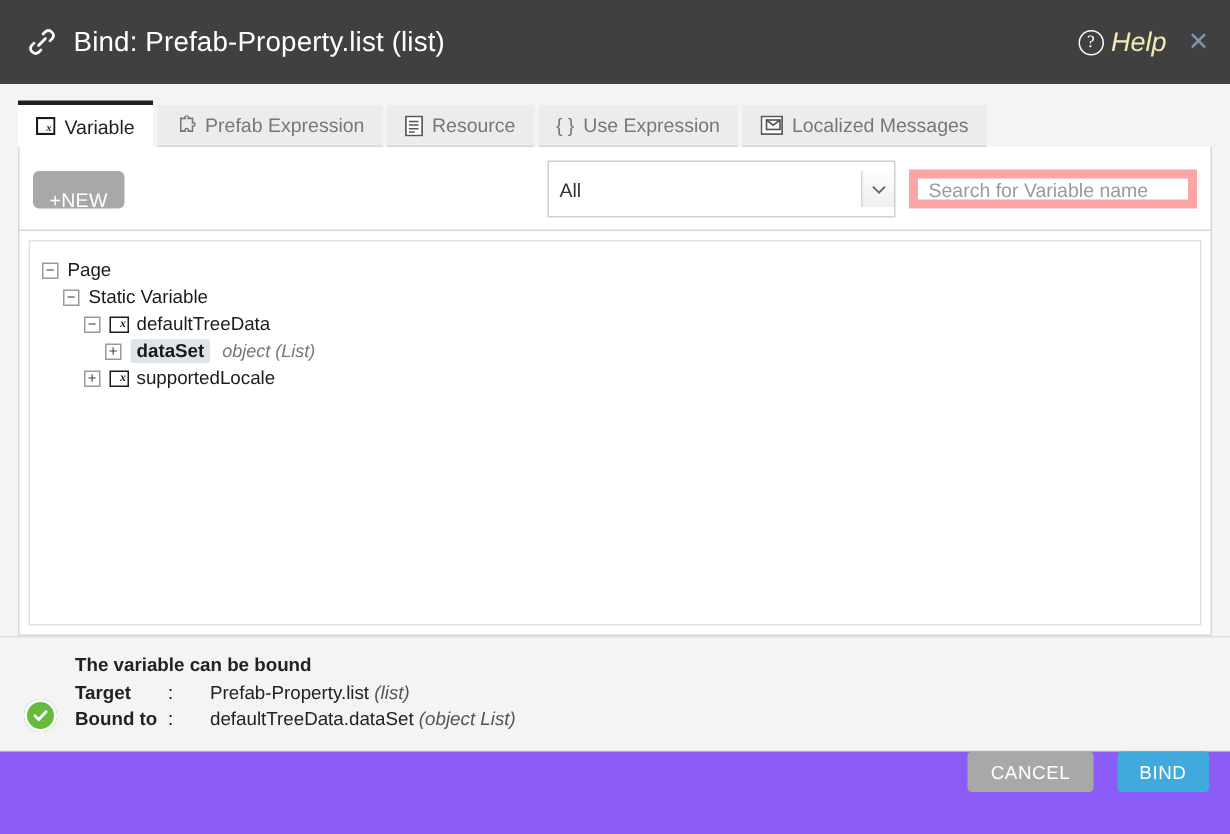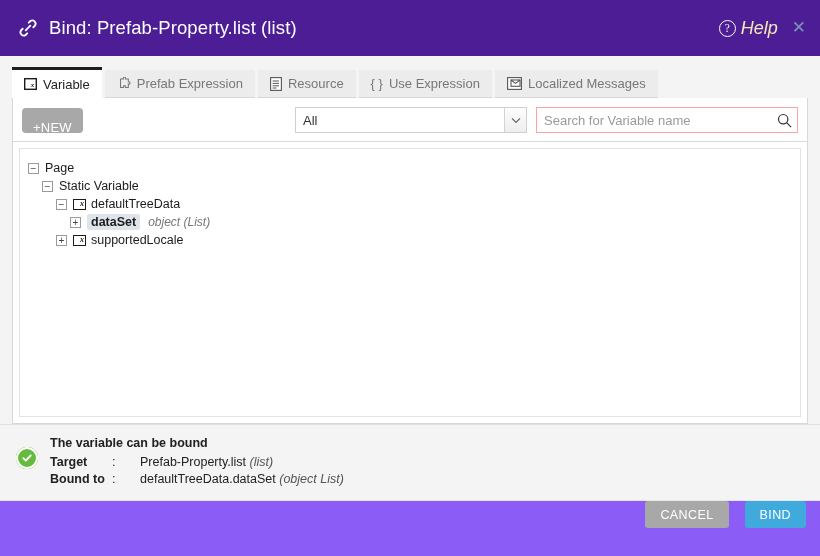--- a/index.html
+++ b/index.html
@@ -14,21 +14,21 @@
     position: relative;
     width: 820px; height: 556px;
     background: #f4f4f4;
     display: flex;
     flex-direction: column;
   }
 
   
   .header {
     height: 56px;
-    background: #4c1d95;
+    background: #404040;
     display: flex;
     align-items: center;
     padding: 0 14px 0 16px;
     flex: 0 0 auto;
     position: relative;
   }
   .header .link-icon {
     width: 24px; height: 24px;
     margin-right: 9px;
     display: flex; align-items: center; justify-content: center;
@@ -133,40 +133,40 @@
     letter-spacing: 0.2px;
     font-family: "Liberation Sans", sans-serif;
   }
   .toolbar-right {
     margin-left: auto;
     display: flex;
     align-items: center;
     gap: 9px;
   }
   .select-box {
-    width: 232px; height: 26px;
+    width: 232px; height: 38px;
     border: 1px solid #cfcfcf;
     background: #ffffff;
     display: flex; align-items: center;
     font-size: 13px;
     color: #333333;
     position: relative;
     cursor: pointer;
   }
   .select-box .sel-value { padding-left: 7px; }
   .select-arrow {
     margin-left: auto;
     width: 22px; height: 24px;
     background: linear-gradient(#fdfdfd,#eeeeee);
     border-left: 1px solid #d3d3d3;
     display: flex; align-items: center; justify-content: center;
   }
   .search-box {
-    width: 262px; height: 26px;
-    border: 1px solid #fca5a5;
+    width: 192px; height: 26px;
+    border: 6px solid #fca5a5;
     background: #ffffff;
     display: flex; align-items: center;
     position: relative;
     gap: 23px;
   }
   .search-box input {
     border: none; outline: none;
     flex: 1;
     font-size: 13px;
     padding-left: 7px;
@@ -247,21 +247,21 @@
     margin-left: 8px;
     font-size: 12px;
   }
 
   
   .status {
     flex: 0 0 auto;
     background: #f4f4f4;
     border-top: 1px solid #e0e0e0;
     display: flex;
-    align-items: flex-start;
+    align-items: flex-end;
     padding: 10px 12px 12px 16px;
   }
   .check {
     width: 22px; height: 22px;
     border-radius: 50%;
     background: #66bb3f;
     display: flex; align-items: center; justify-content: center;
     margin-right: 12px;
     margin-top: 12px;
     flex: 0 0 auto;

